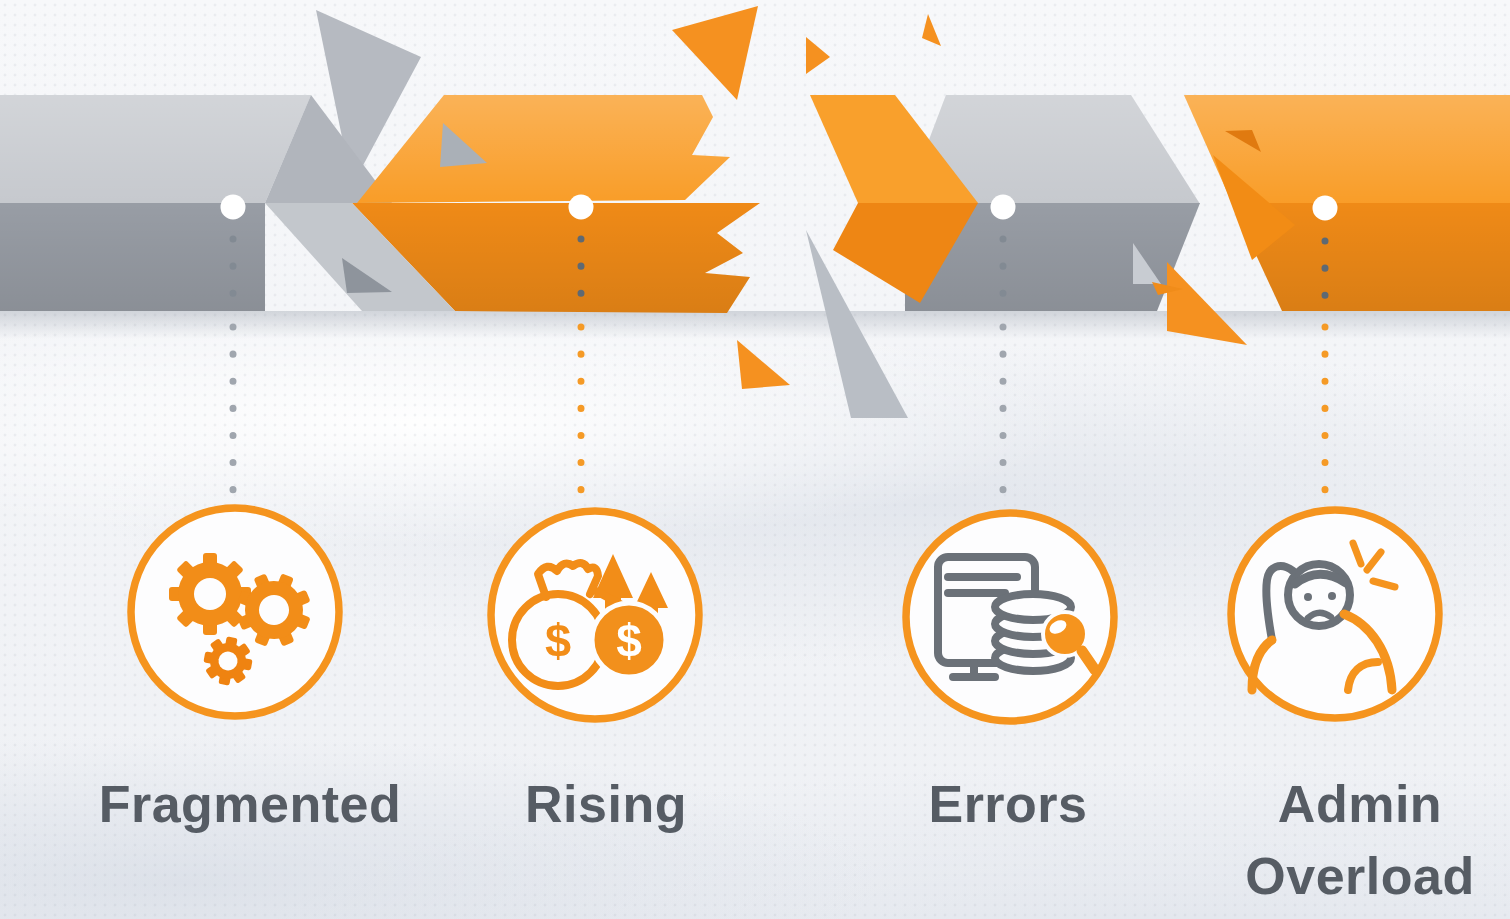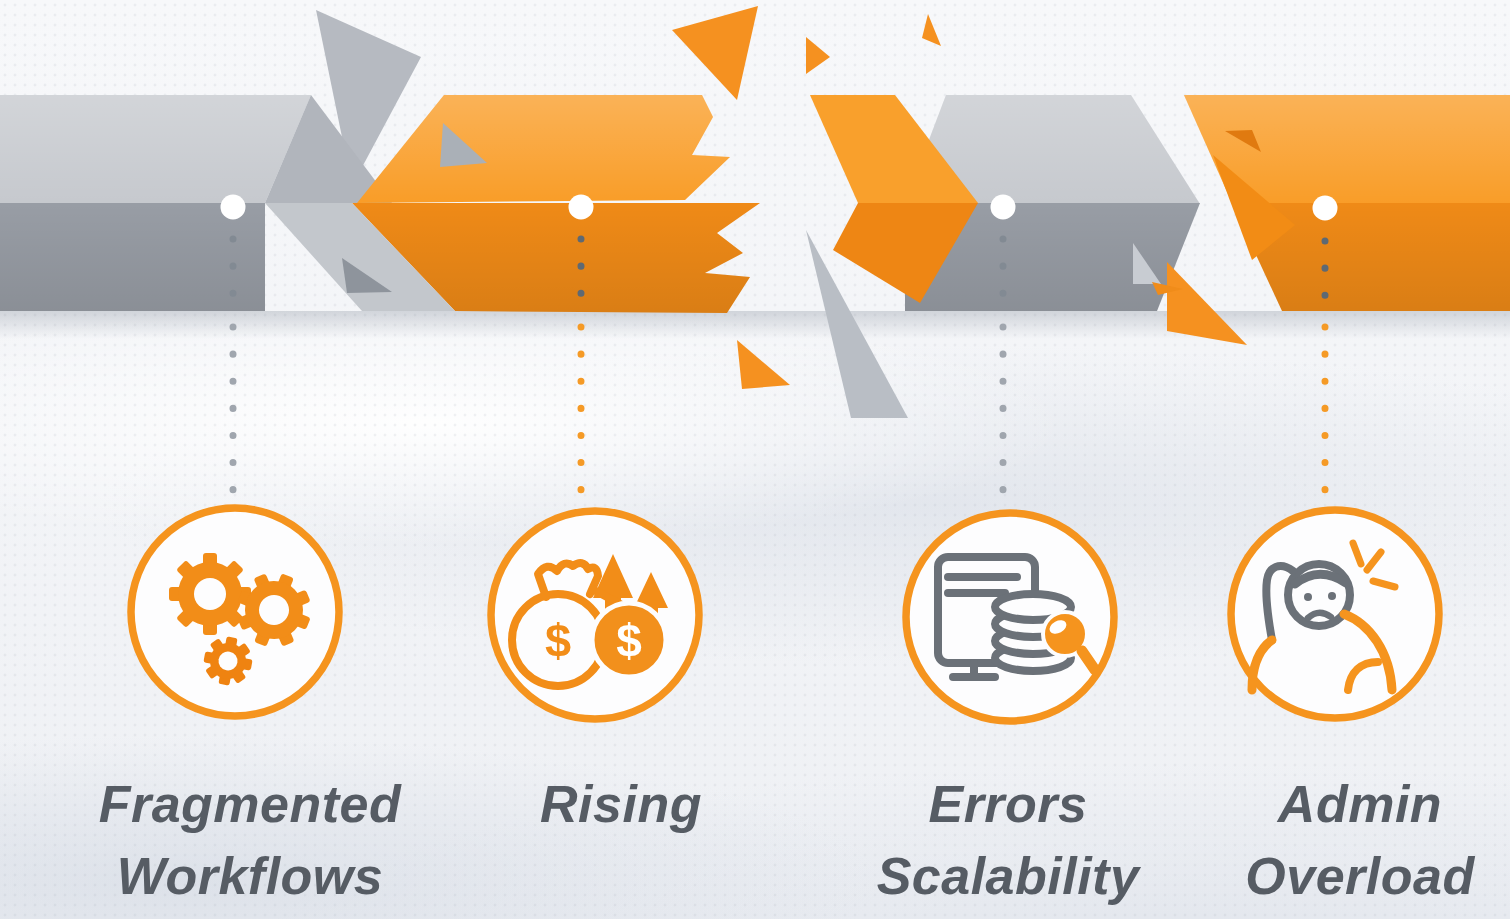--- a/index.html
+++ b/index.html
@@ -16,23 +16,22 @@
   body::before{
     content:"";position:absolute;inset:0;pointer-events:none;
     background-image:radial-gradient(rgba(158,166,178,.14) 1.2px, transparent 1.7px);
     background-size:10px 10px;
   }
   #scene{position:absolute;left:0;top:0;}
   .step-label{
     position:absolute;top:768px;width:420px;text-align:center;
     font-size:52px;font-weight:600;line-height:72px;letter-spacing:.5px;
     color:#565c64;
-    font-style:italic;
   }
-  .l1{left:40px;}  .l2{left:411px;} .l3{left:798px;} .l4{left:1150px;}
+  .l1{left:40px;}  .l2{left:396px;} .l3{left:798px;} .l4{left:1150px;}
   text.dollar{font-family:"Liberation Sans","DejaVu Sans",sans-serif;font-weight:bold;}
 </style>
 </head>
 <body>
 
 <svg id="scene" width="1510" height="919" viewBox="0 0 1510 919">
   <defs>
     <linearGradient id="tshade" x1="0" y1="0" x2="0" y2="1">
       <stop offset="0" stop-color="#ffffff" stop-opacity=".22"></stop>
       <stop offset="1" stop-color="#ffffff" stop-opacity="0"></stop>
@@ -217,25 +216,23 @@
         <path d="M1353,543 L1361,564"></path>
         <path d="M1381,552 L1367,570"></path>
         <path d="M1373,581 L1395,587"></path>
       </g>
     </g>
   </g>
 </svg>
 
 <div class="step-label l1">
   <div>Fragmented</div>
-  <div>Workflows</div>
 </div>
 <div class="step-label l2">
   <div>Rising</div>
 </div>
 <div class="step-label l3">
   <div>Errors</div>
-  <div>Scalability</div>
 </div>
 <div class="step-label l4">
   <div>Admin</div>
   <div>Overload</div>
 </div>
 
 </body></html>

